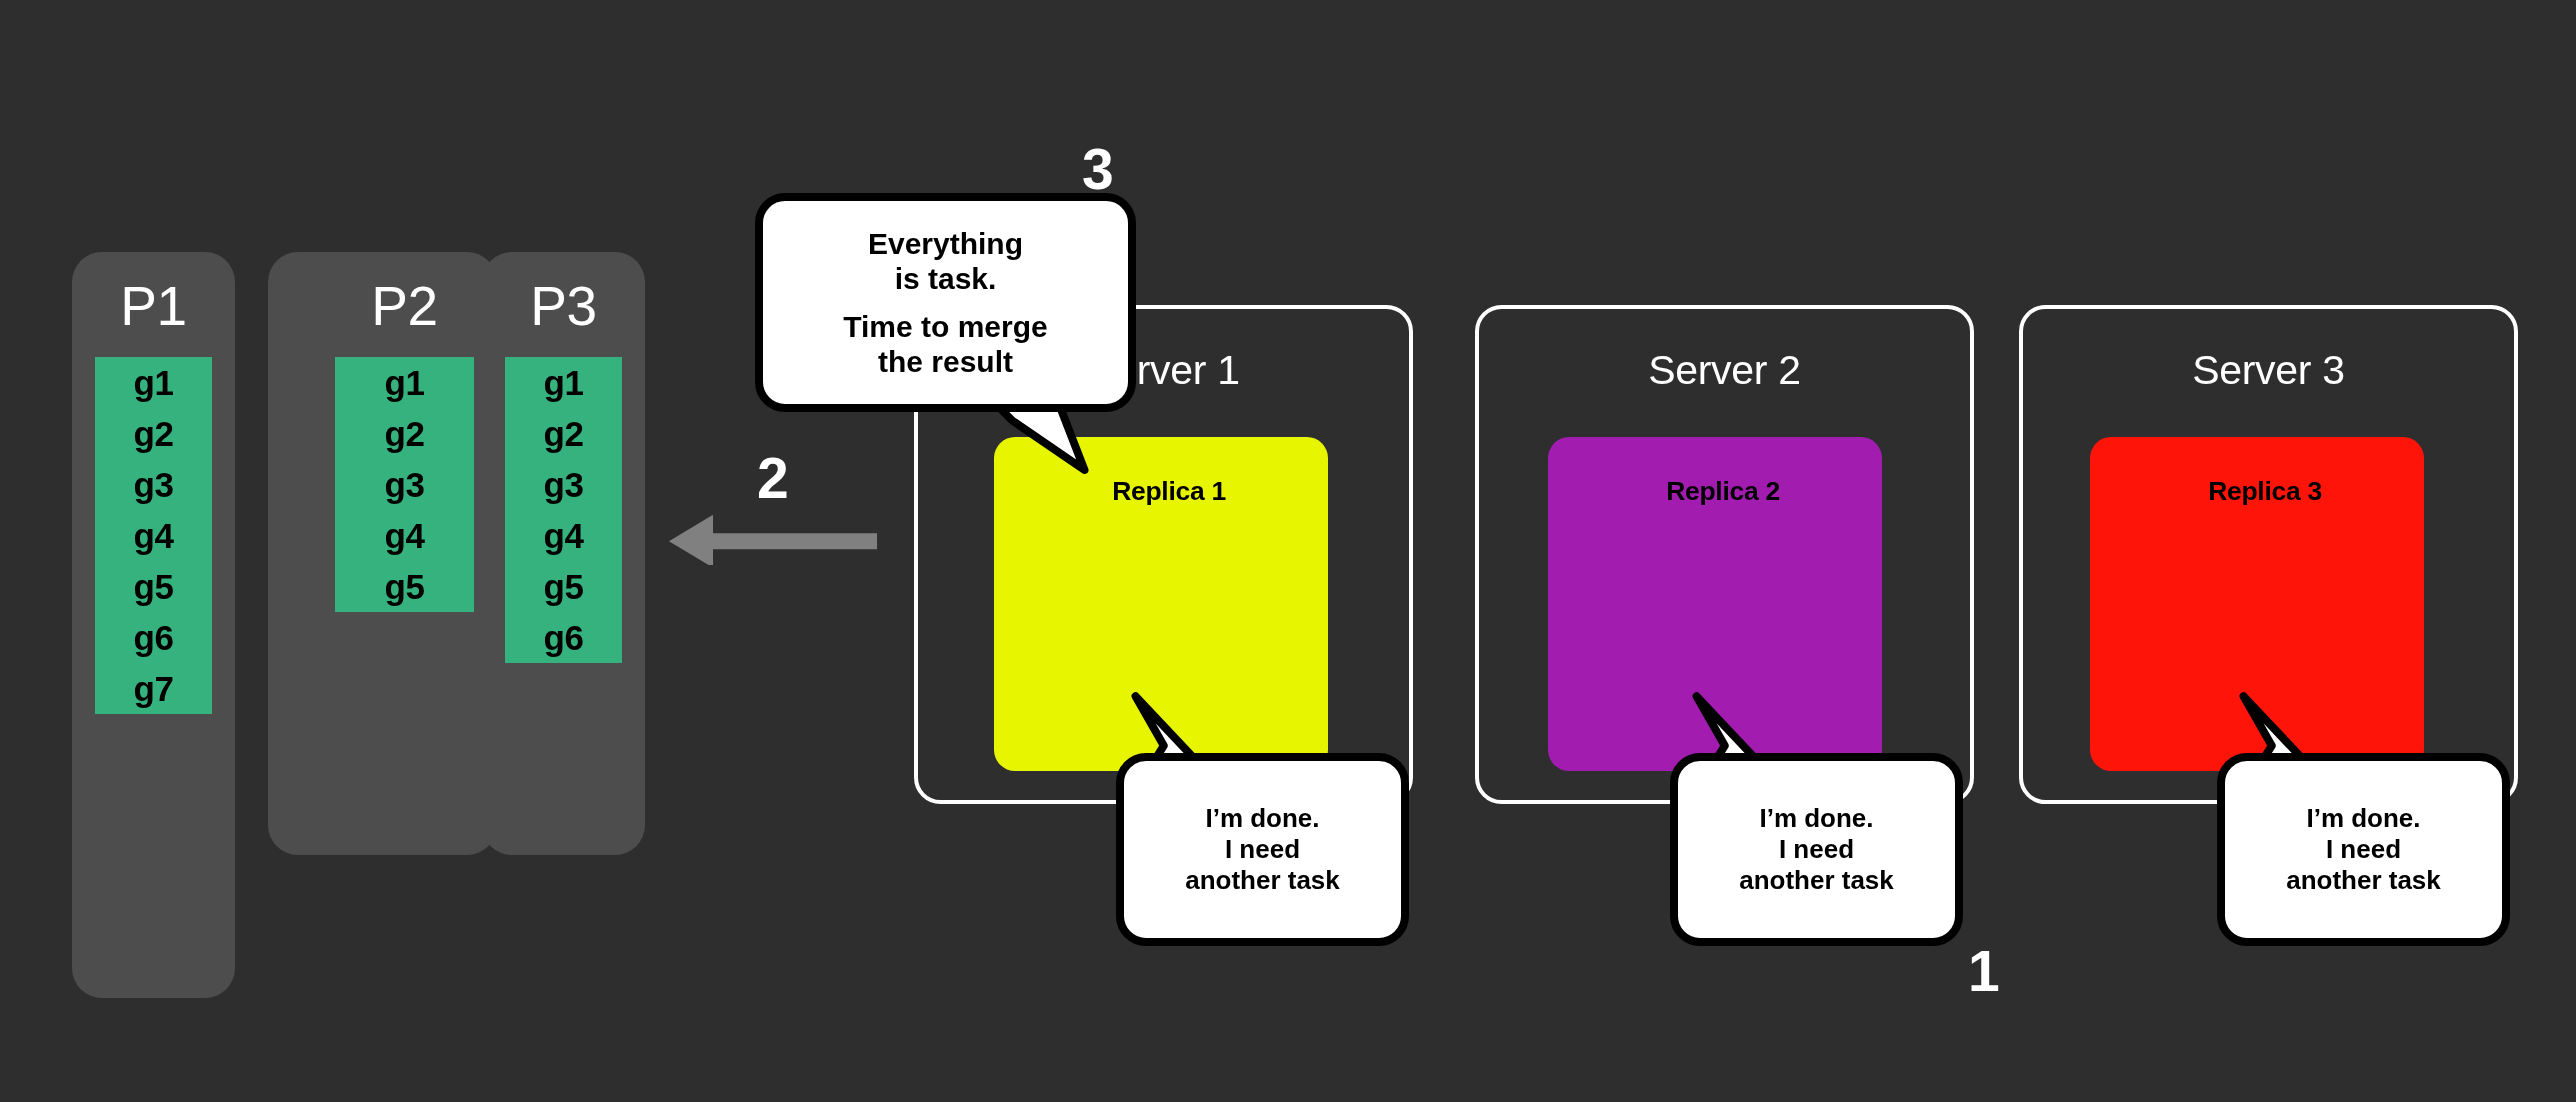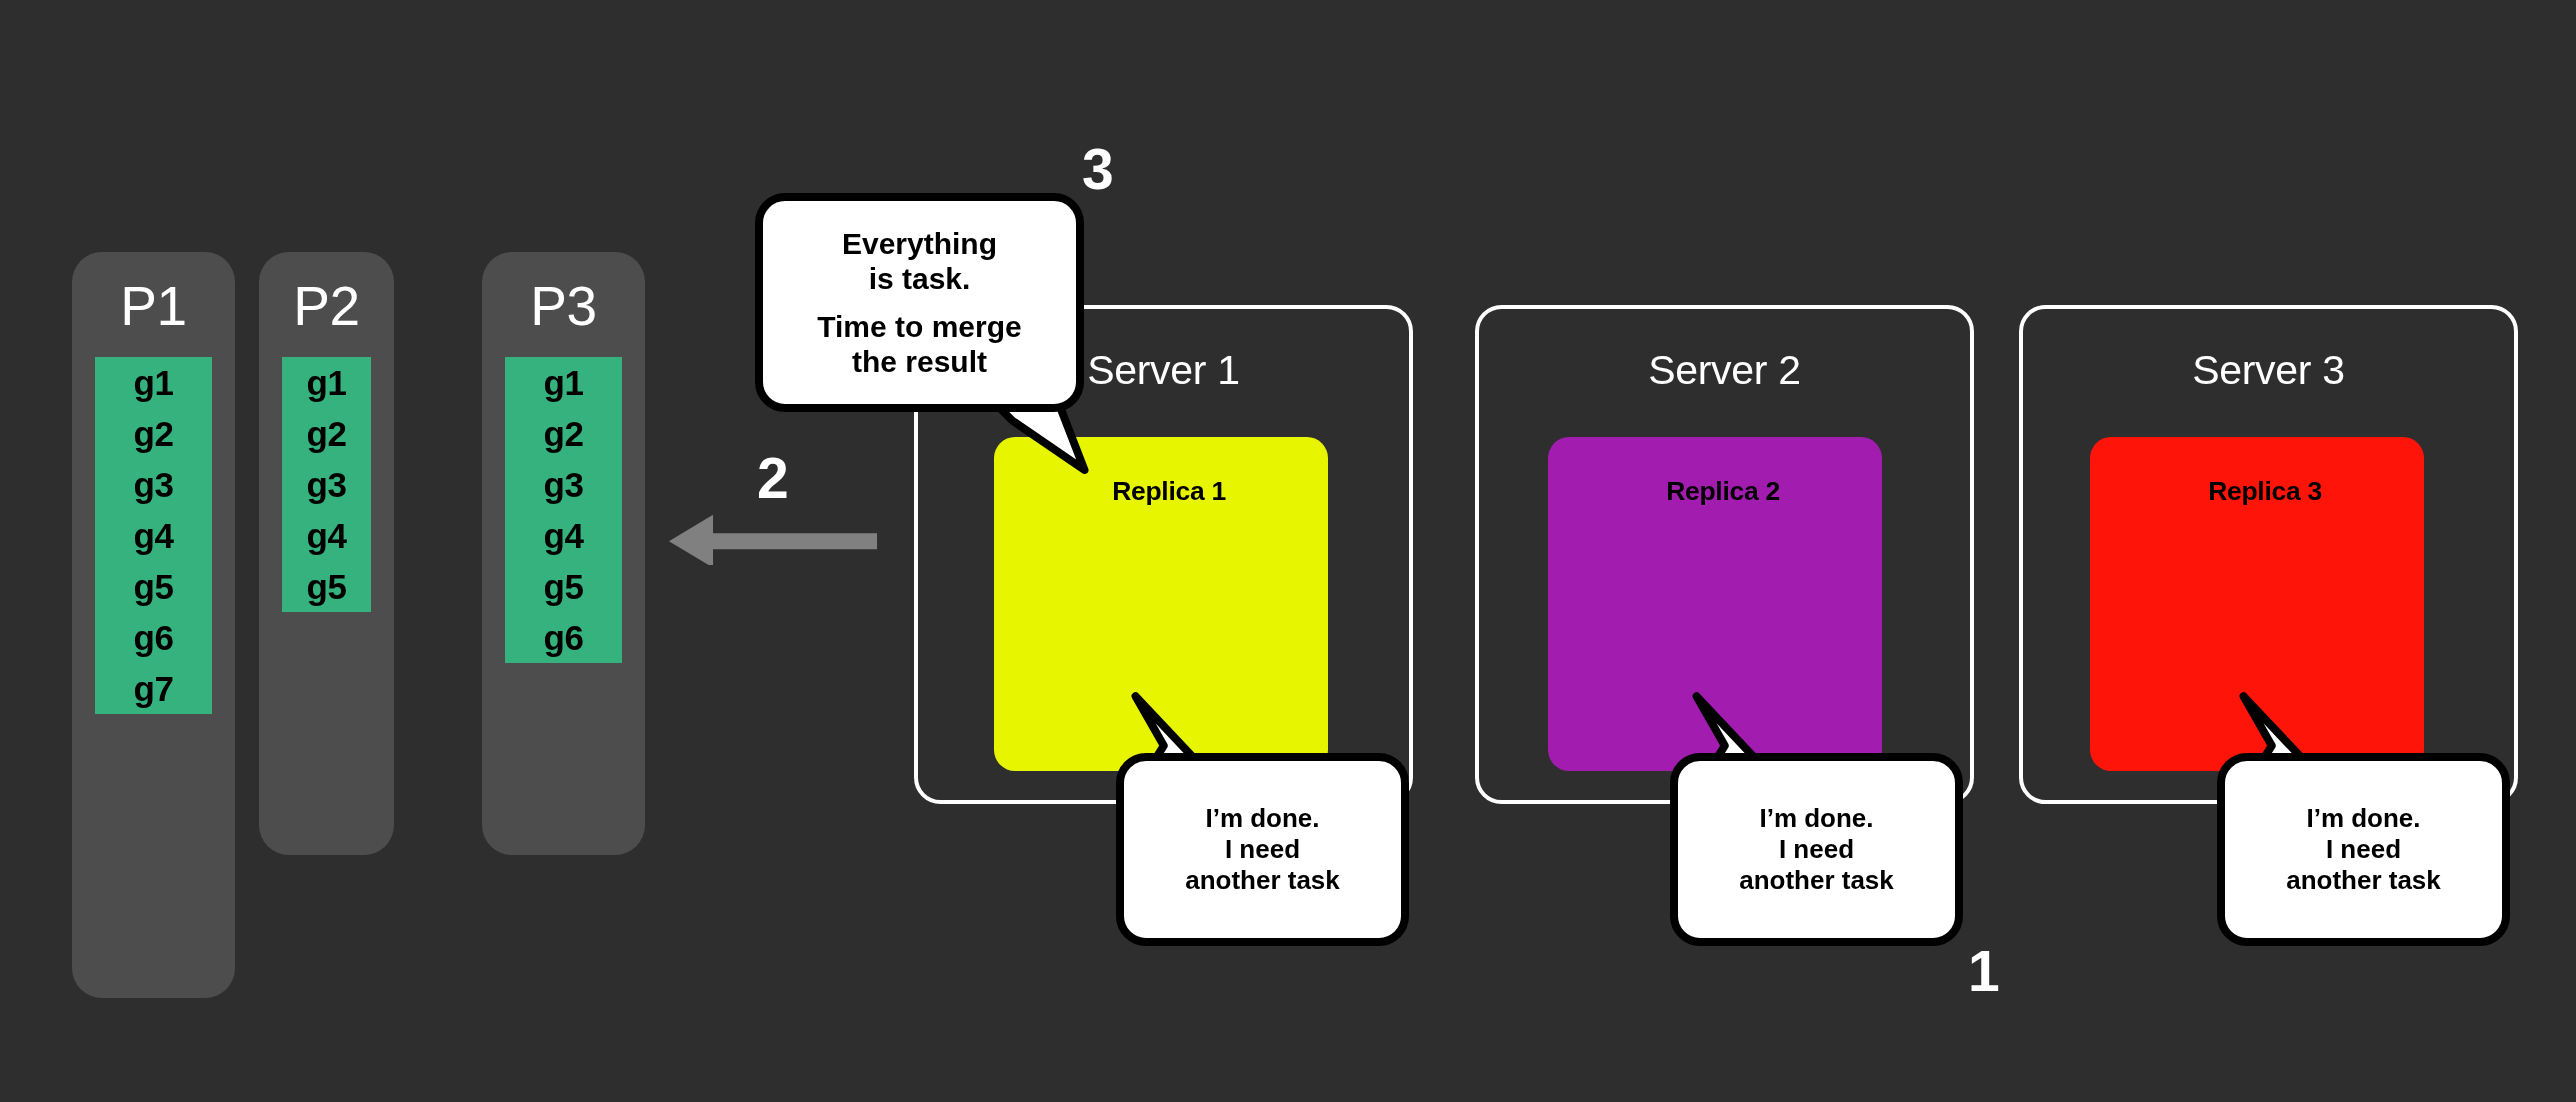--- a/index.html
+++ b/index.html
@@ -129,21 +129,21 @@
       <div class="block">g1</div>
       <div class="block">g2</div>
       <div class="block">g3</div>
       <div class="block">g4</div>
       <div class="block">g5</div>
       <div class="block">g6</div>
       <div class="block">g7</div>
     </div>
   </div>
 
-  <div class="partition" style="left:259px; top:252px; width:135px; height:603px;">
+  <div class="partition" style="left:268px; top:252px; width:185px; height:603px;padding-left:44px;">
     <div class="partition-title">P2</div>
     <div class="blocks">
       <div class="block">g1</div>
       <div class="block">g2</div>
       <div class="block">g3</div>
       <div class="block">g4</div>
       <div class="block">g5</div>
     </div>
   </div>
 
@@ -185,21 +185,21 @@
   </div>
   <div class="replica" style="left:2090px; top:437px; width:334px; height:334px; background:#ff1409;">
     <div class="replica-label">Replica 3</div>
   </div>
 
   <div class="step-num" style="left:1082px; top:141px;">3</div>
 
   <svg class="tail" style="left:954px; top:371px;" width="194" height="115" viewBox="0 0 220 130">
     <path d="M 18,8 L 110,14 L 148,112 L 66,56 Z" fill="#ffffff" stroke="#000000" stroke-width="9" stroke-linejoin="round"></path>
   </svg>
-  <div class="bubble bubble-top" style="left:755px; top:193px; width:329px; height:219px;">
+  <div class="bubble bubble-top" style="left:755px; top:193px; width:381px; height:219px;">
     <div class="bubble-line">Everything</div>
     <div class="bubble-line">is task.</div>
     <div class="gap"></div>
     <div class="bubble-line">Time to merge</div>
     <div class="bubble-line">the result</div>
   </div>
 
   <svg class="tail" style="left:1109px; top:689px;" width="168" height="124" viewBox="0 0 190 140">
     <path d="M 30,8 L 128,112 L 28,118 L 62,64 Z" fill="#ffffff" stroke="#000000" stroke-width="9" stroke-linejoin="round"></path>
   </svg>

